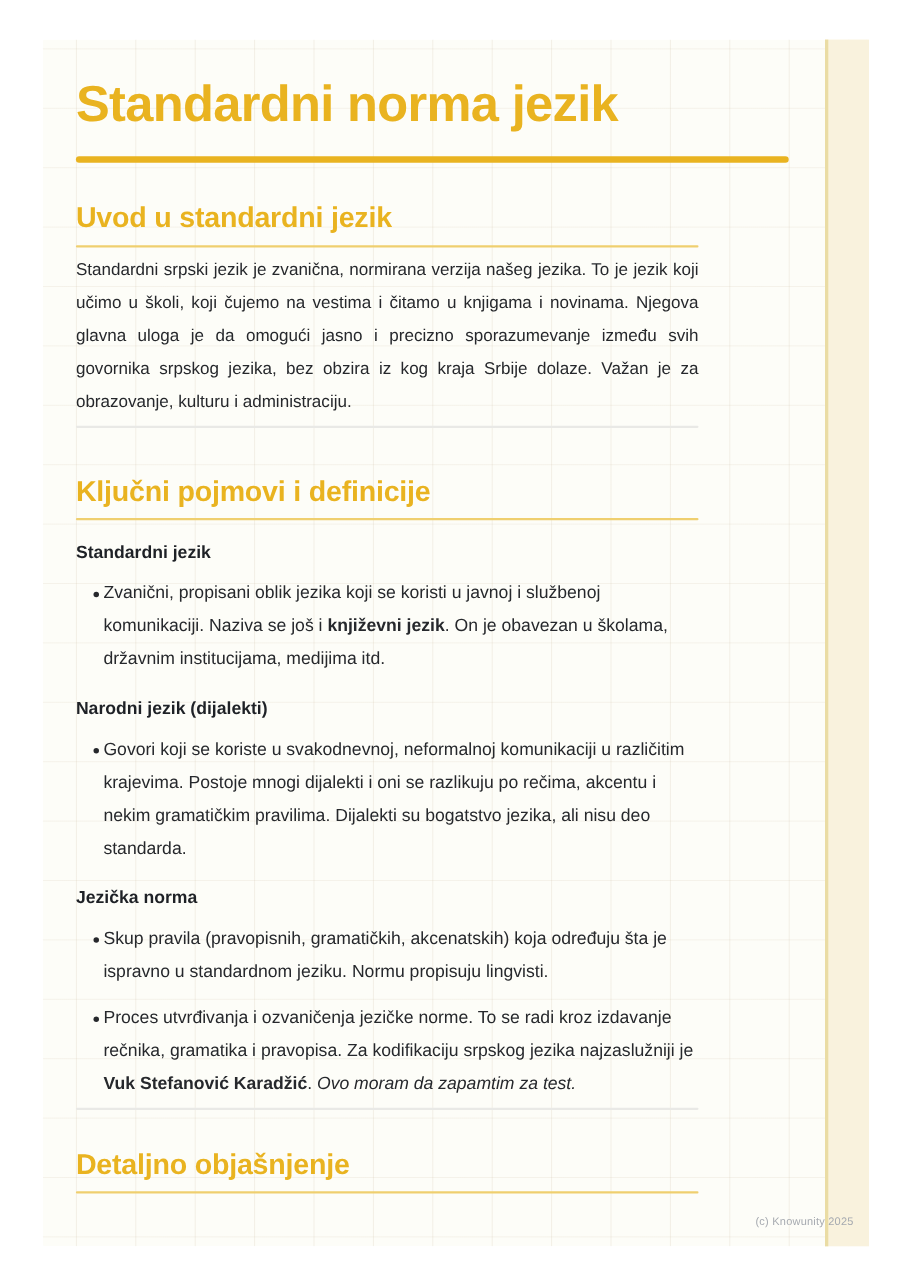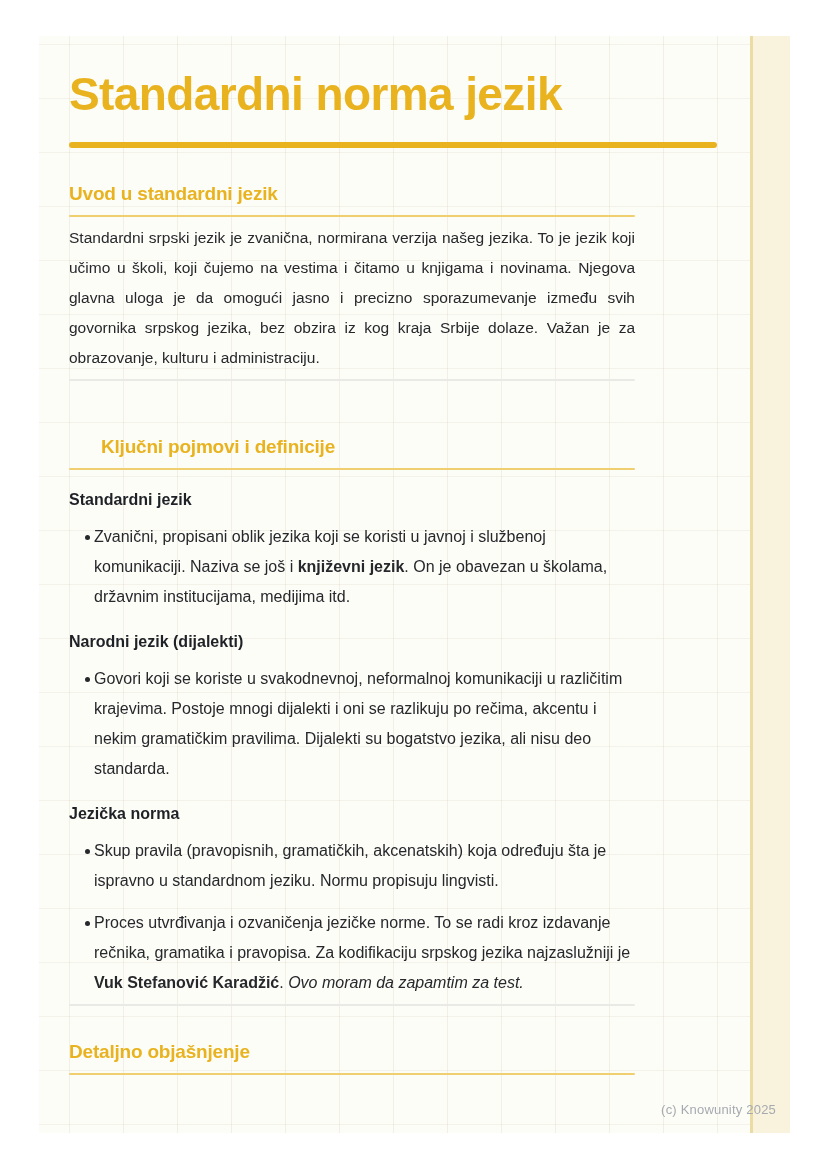--- a/index.html
+++ b/index.html
@@ -42,28 +42,28 @@
     letter-spacing: -0.6px;
     color: #E9B320;
   }
   .rule-thick {
     width: 648px; height: 6px;
     margin-top: 24px;
     background: #E9B320;
     border-radius: 3px;
   }
   .section-heading {
-    font-size: 19px;
+    font-size: 26px;
     font-weight: 700;
     line-height: 1.05;
     letter-spacing: -0.2px;
     color: #E9B320;
   }
   .mt-h2 { margin-top: 36px; }
-  .mt-h2b { margin-top: 56px; padding-left: 32px; }
+  .mt-h2b { margin-top: 44px; }
   .mt-h2c { margin-top: 36px; }
   .rule-thin {
     width: 566px; height: 2px;
     margin-top: 11px;
     background: #EFCF6F;
     border-radius: 1px;
   }
   .body-paragraph {
     margin-top: 6px;
     width: 566px;
@@ -105,21 +105,21 @@
     width: 5px; height: 5px;
     border-radius: 50%;
     background: #26282C;
   }
   .rt-bold { font-weight: 700; }
   .rt-italic { font-style: italic; }
   .watermark {
     position: absolute;
     right: 14px; bottom: 16px;
     z-index: 3;
-    font-size: 13px;
+    font-size: 10px;
     letter-spacing: 0.2px;
     color: #A6AAB0;
   }
 </style>
 </head>
 <body>
 
 <div class="paper">
   <div class="paper-edge"></div>
 

